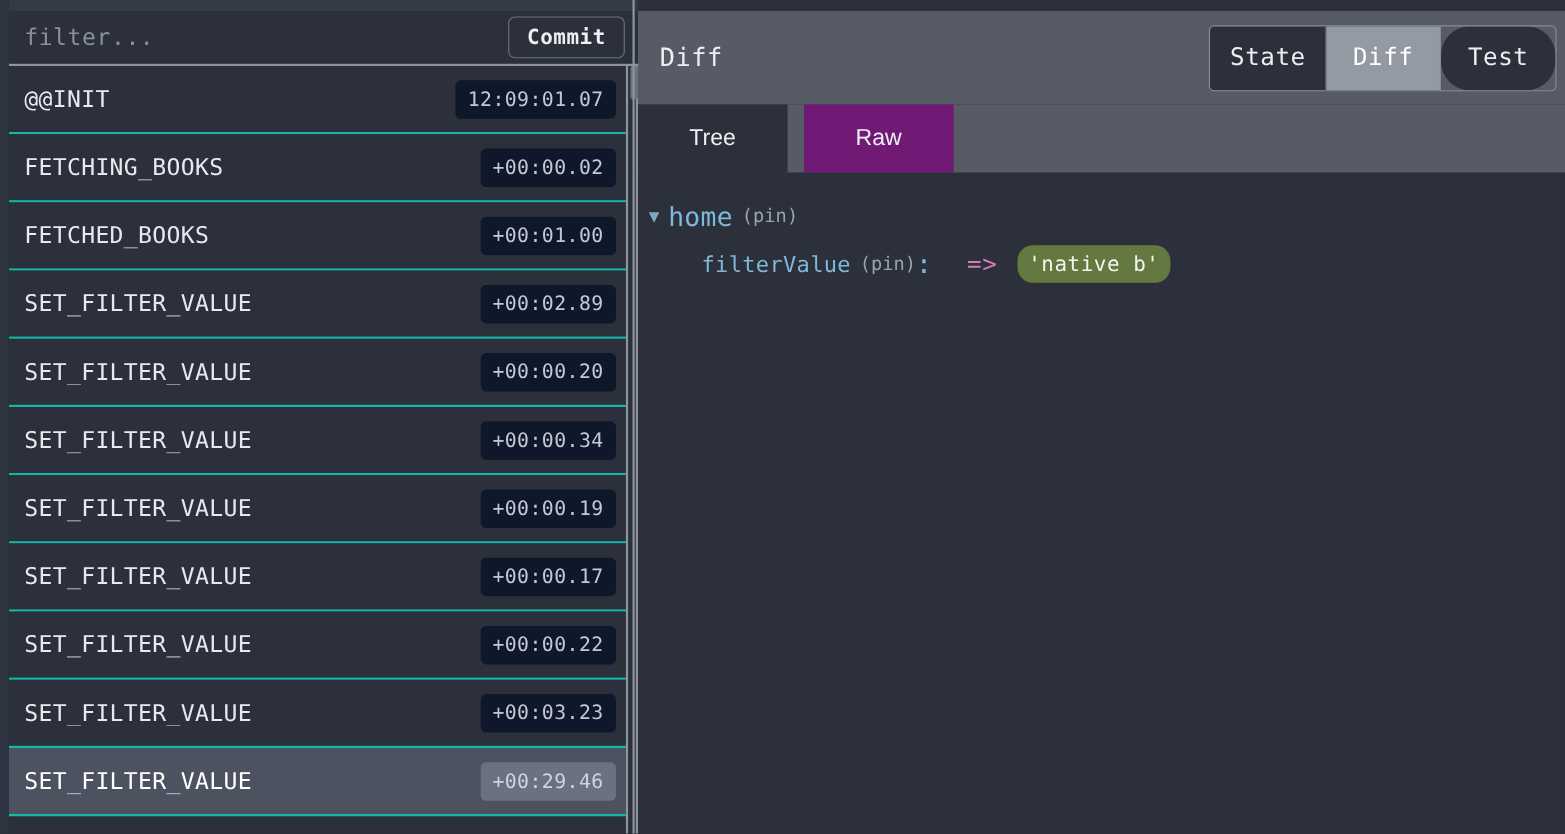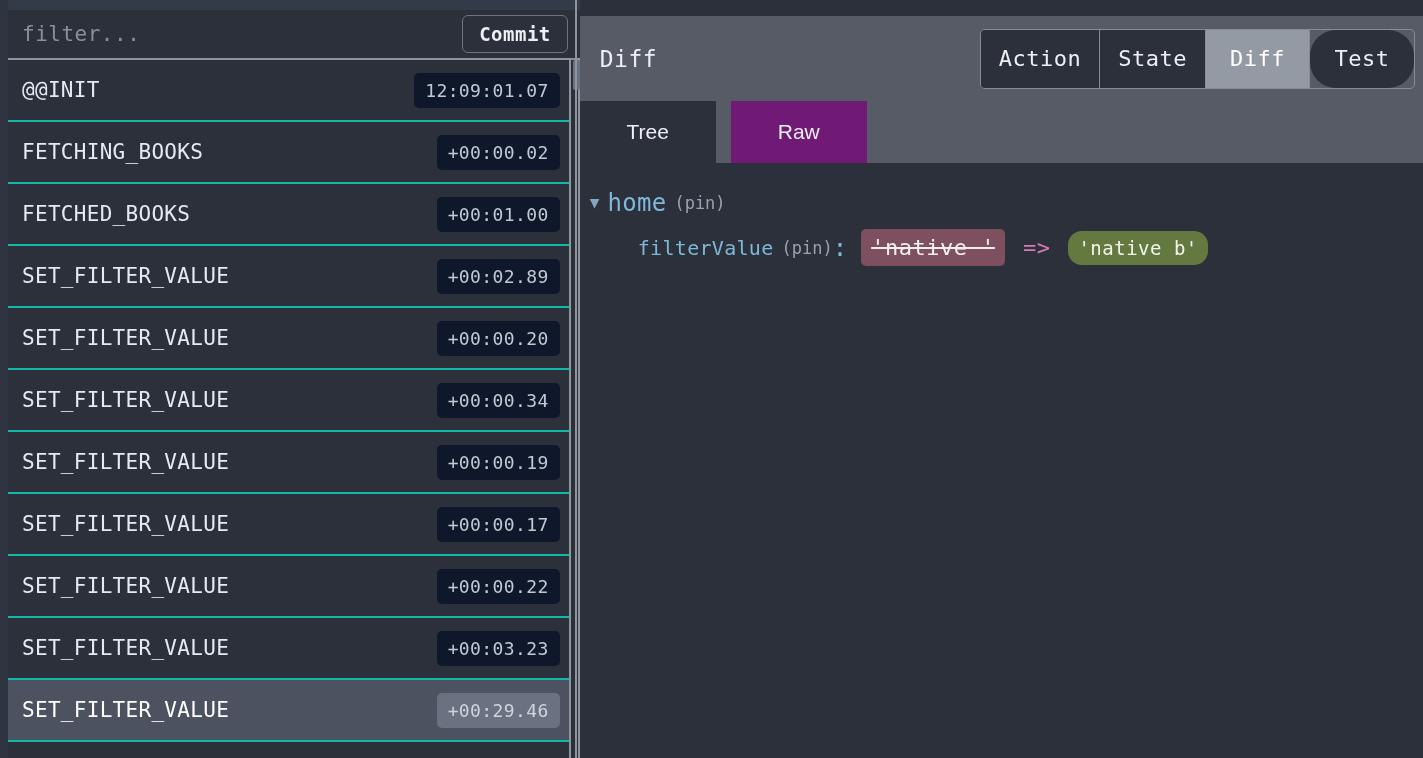--- a/index.html
+++ b/index.html
@@ -150,21 +150,21 @@
   }
 
   .inspector-header {
     flex: 0 0 85px;
     height: 85px;
     background: #565b66;
     display: flex;
     align-items: center;
     justify-content: space-between;
     padding: 0 8px 0 20px;
-    margin-top: 16px;
+    margin-top: 10px;
   }
 
   .inspector-title {
     color: #eceff4;
     font-size: 23px;
     letter-spacing: 0.5px;
   }
 
   .tab-group {
     display: flex;
@@ -376,21 +376,20 @@
     </div>
   </div>
 
   <div class="panel-divider"></div>
 
   <div class="right-panel">
 
     <div class="inspector-header">
       <div class="inspector-title">Diff</div>
       <div class="tab-group" id="tab-group">
-          <button class="tab-button">Action</button>
           <button class="tab-button">State</button>
           <button class="tab-button active">Diff</button>
           <button class="tab-button">Test</button>
         </div>
     </div>
 
     <div class="subtab-bar" id="subtab-bar">
         <button class="subtab active">Tree</button>
         <button class="subtab">Raw</button>
       </div>
@@ -400,20 +399,19 @@
       <div class="tree-node-row">
         <span class="caret-icon">▼</span>
         <span class="node-key">home</span>
         <span class="node-pin">(pin)</span>
       </div>
 
       <div class="diff-row">
         <span class="diff-key">filterValue</span>
         <span class="diff-key-pin">(pin)</span>
         <span class="diff-colon">:</span>
-        <span class="value-old">'native '</span>
         <span class="diff-arrow">=&gt;</span>
         <span class="value-new">'native b'</span>
       </div>
 
     </div>
   </div>
 </div>
 
 </body></html>

